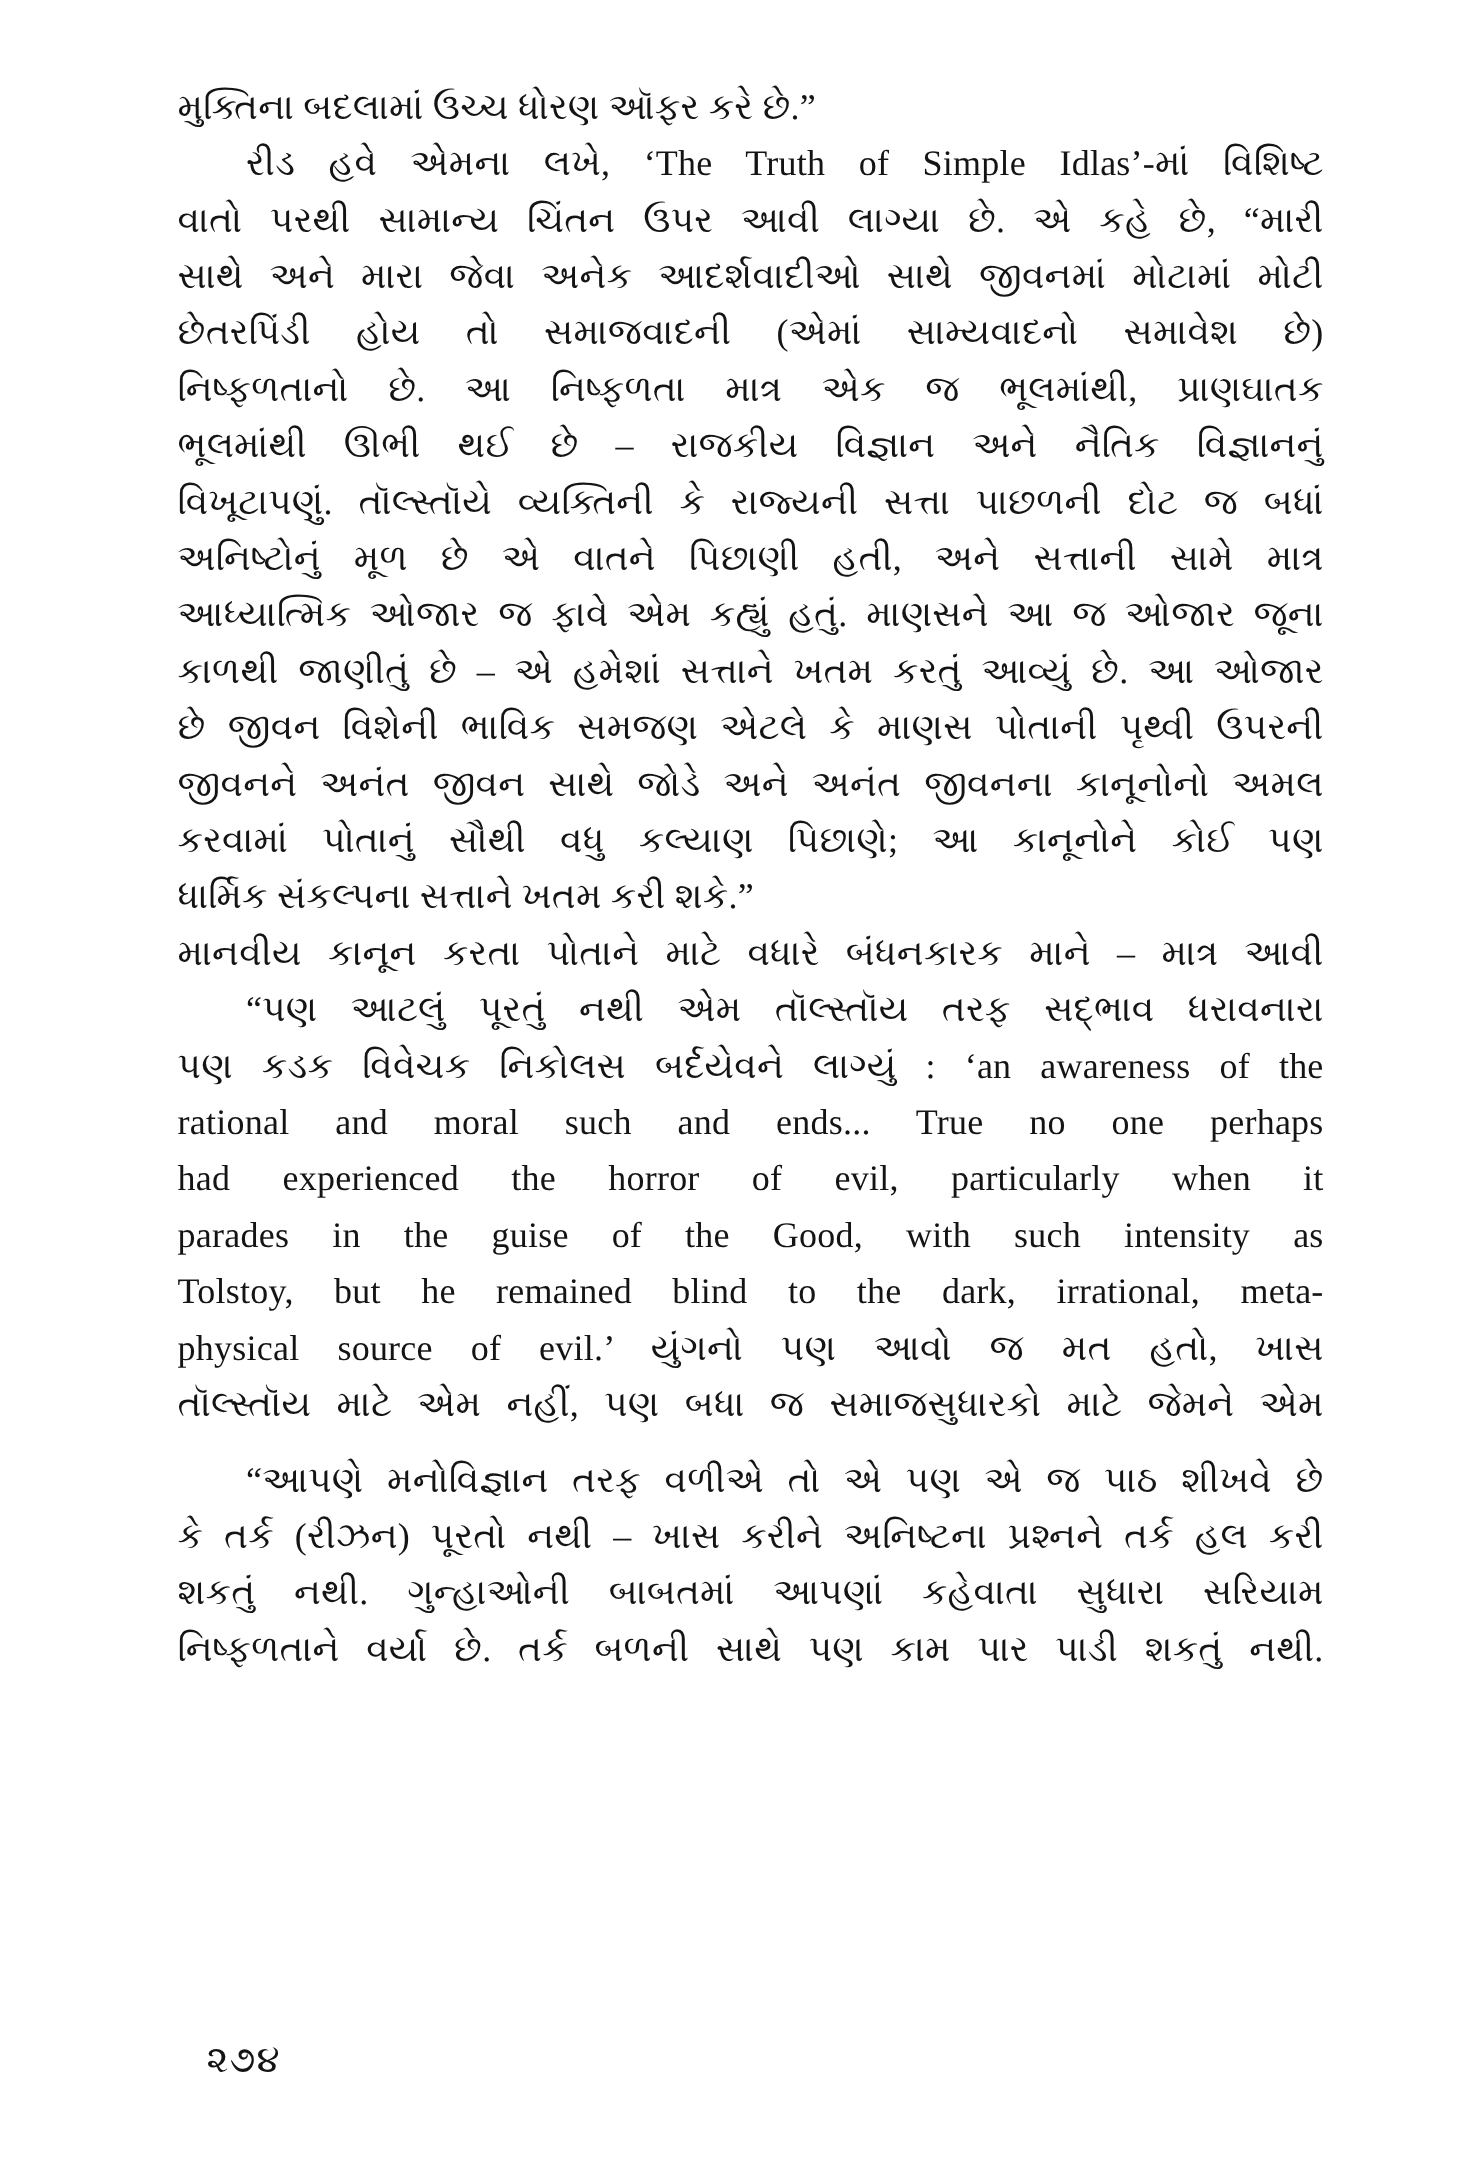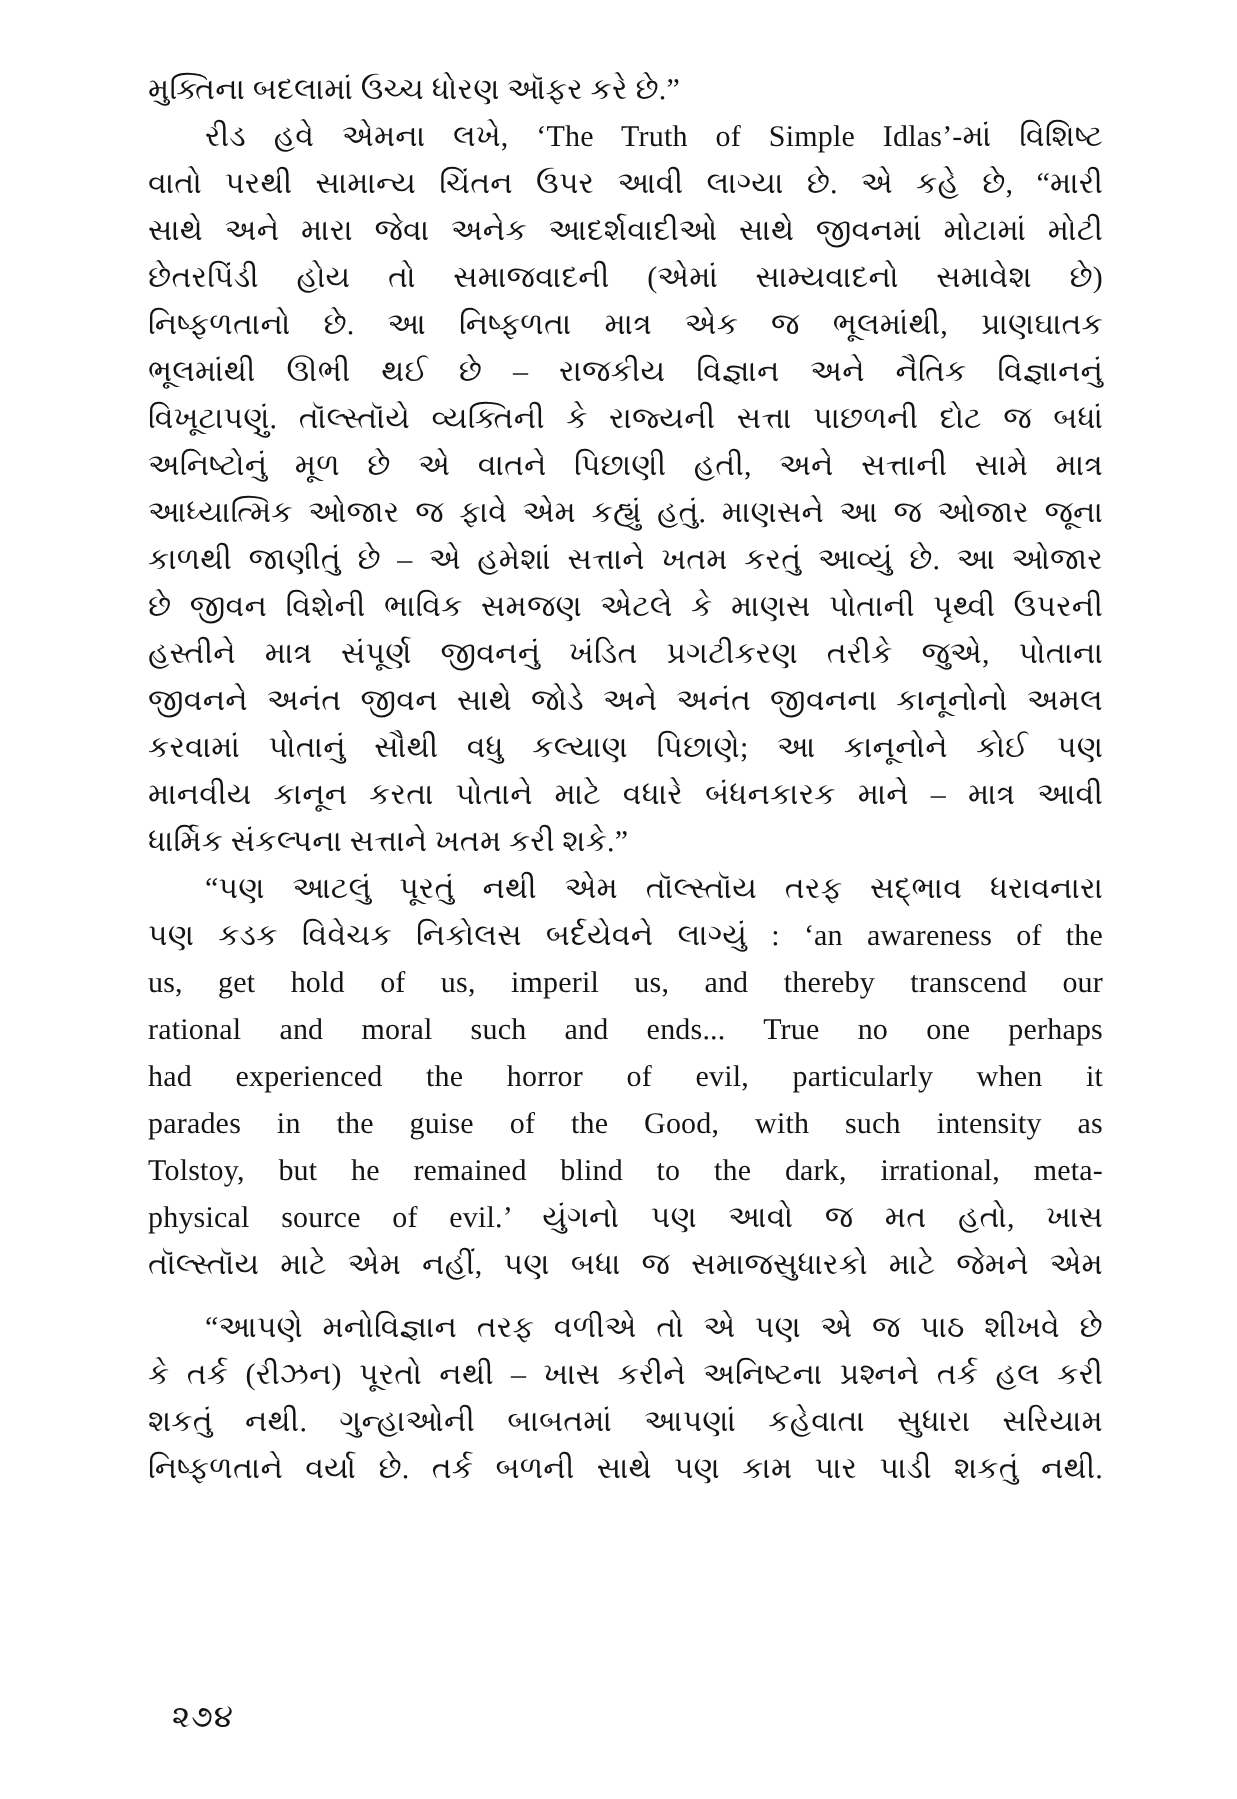--- a/index.html
+++ b/index.html
@@ -65,28 +65,26 @@
       <div class="text-line">વાતો પરથી સામાન્ય ચિંતન ઉપર આવી લાગ્યા છે. એ કહે છે, “મારી</div>
       <div class="text-line">સાથે અને મારા જેવા અનેક આદર્શવાદીઓ સાથે જીવનમાં મોટામાં મોટી</div>
       <div class="text-line">છેતરપિંડી હોય તો સમાજવાદની (એમાં સામ્યવાદનો સમાવેશ છે)</div>
       <div class="text-line">નિષ્ફળતાનો છે. આ નિષ્ફળતા માત્ર એક જ ભૂલમાંથી, પ્રાણઘાતક</div>
       <div class="text-line">ભૂલમાંથી ઊભી થઈ છે – રાજકીય વિજ્ઞાન અને નૈતિક વિજ્ઞાનનું</div>
       <div class="text-line">વિખૂટાપણું. તૉલ્સ્તૉયે વ્યક્તિની કે રાજ્યની સત્તા પાછળની દોટ જ બધાં</div>
       <div class="text-line">અનિષ્ટોનું મૂળ છે એ વાતને પિછાણી હતી, અને સત્તાની સામે માત્ર</div>
       <div class="text-line">આધ્યાત્મિક ઓજાર જ ફાવે એમ કહ્યું હતું. માણસને આ જ ઓજાર જૂના</div>
       <div class="text-line">કાળથી જાણીતું છે – એ હમેશાં સત્તાને ખતમ કરતું આવ્યું છે. આ ઓજાર</div>
       <div class="text-line">છે જીવન વિશેની ભાવિક સમજણ એટલે કે માણસ પોતાની પૃથ્વી ઉપરની</div>
-      <div class="text-line">હસ્તીને માત્ર સંપૂર્ણ જીવનનું ખંડિત પ્રગટીકરણ તરીકે જુએ, પોતાના</div>
       <div class="text-line">જીવનને અનંત જીવન સાથે જોડે અને અનંત જીવનના કાનૂનોનો અમલ</div>
       <div class="text-line">કરવામાં પોતાનું સૌથી વધુ કલ્યાણ પિછાણે; આ કાનૂનોને કોઈ પણ</div>
+      <div class="text-line flush">ધાર્મિક સંકલ્પના સત્તાને ખતમ કરી શકે.”</div>
       <div class="text-line">માનવીય કાનૂન કરતા પોતાને માટે વધારે બંધનકારક માને – માત્ર આવી</div>
-      <div class="text-line flush">ધાર્મિક સંકલ્પના સત્તાને ખતમ કરી શકે.”</div>
       <div class="text-line indent">“પણ આટલું પૂરતું નથી એમ તૉલ્સ્તૉય તરફ સદ્ભાવ ધરાવનારા</div>
       <div class="text-line">પણ કડક વિવેચક નિકોલસ બર્દયેવને લાગ્યું : ‘an awareness of the</div>
-      <div class="text-line">us, get hold of us, imperil us, and thereby transcend our</div>
       <div class="text-line">rational and moral such and ends... True no one perhaps</div>
       <div class="text-line">had experienced the horror of evil, particularly when it</div>
       <div class="text-line">parades in the guise of the Good, with such intensity as</div>
       <div class="text-line">Tolstoy, but he remained blind to the dark, irrational, meta-</div>
       <div class="text-line">physical source of evil.’ યુંગનો પણ આવો જ મત હતો, ખાસ</div>
       <div class="text-line">તૉલ્સ્તૉય માટે એમ નહીં, પણ બધા જ સમાજસુધારકો માટે જેમને એમ</div>
       <div class="text-line indent gap-before">“આપણે મનોવિજ્ઞાન તરફ વળીએ તો એ પણ એ જ પાઠ શીખવે છે</div>
       <div class="text-line">કે તર્ક (રીઝન) પૂરતો નથી – ખાસ કરીને અનિષ્ટના પ્રશ્નને તર્ક હલ કરી</div>
       <div class="text-line">શકતું નથી. ગુન્હાઓની બાબતમાં આપણાં કહેવાતા સુધારા સરિયામ</div>
       <div class="text-line">નિષ્ફળતાને વર્યા છે. તર્ક બળની સાથે પણ કામ પાર પાડી શકતું નથી.</div>

